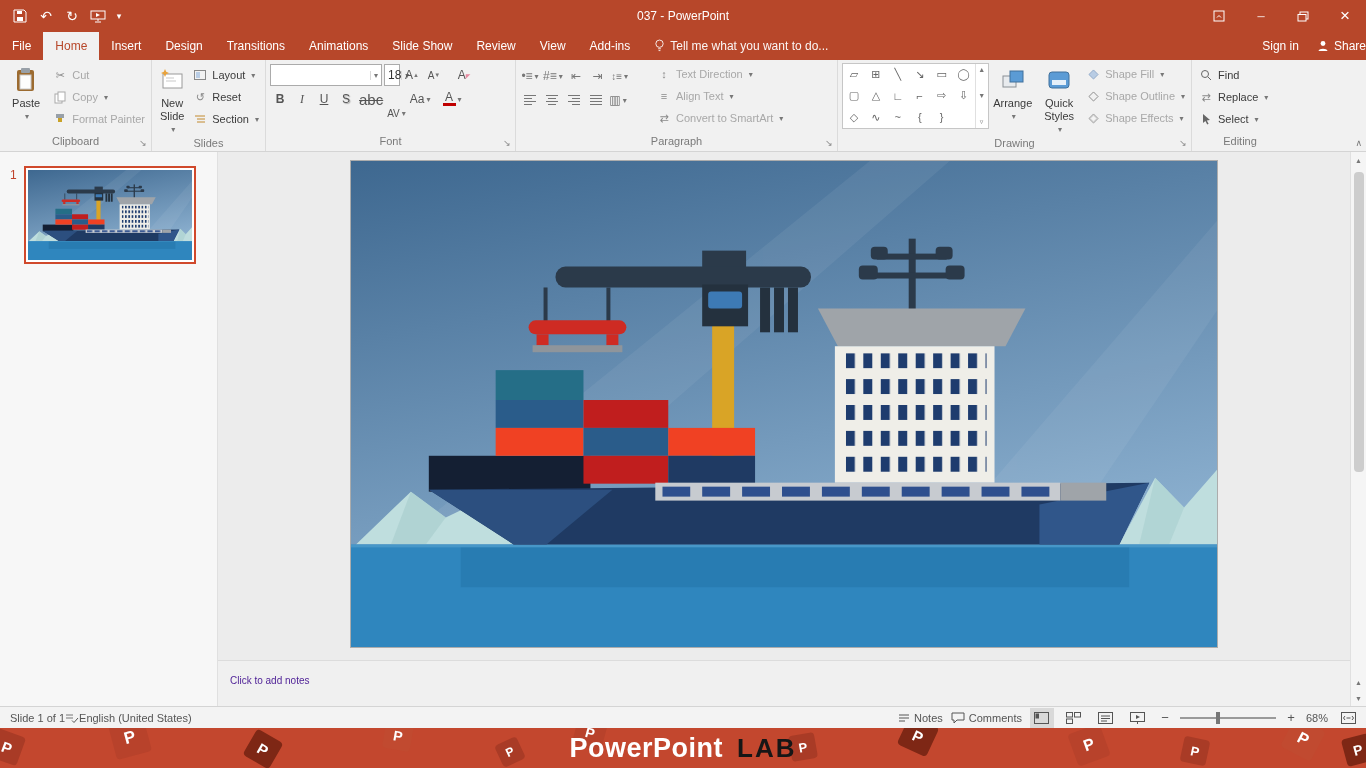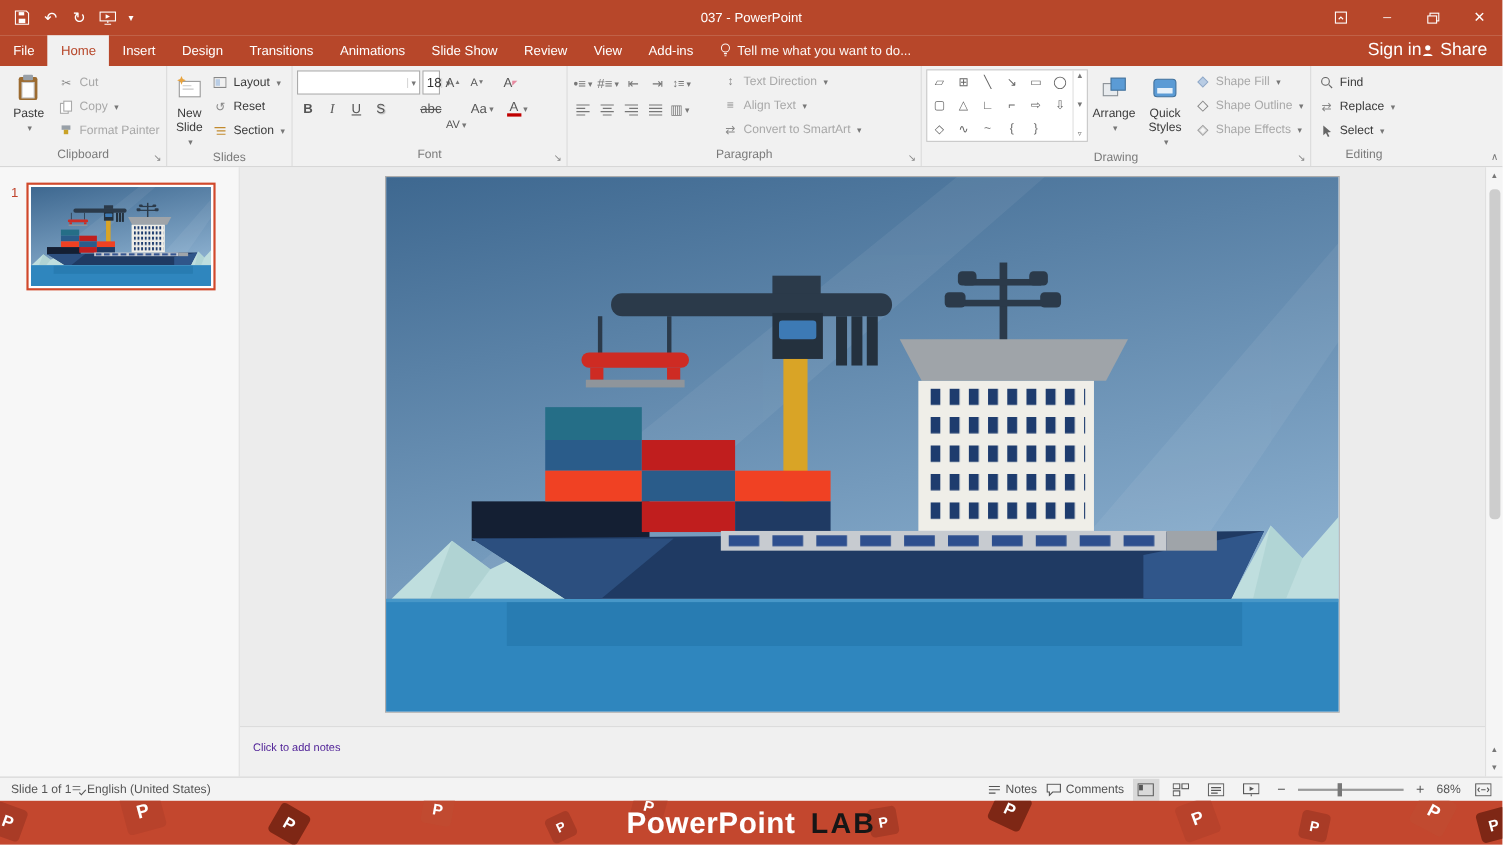--- a/index.html
+++ b/index.html
@@ -16,21 +16,21 @@
   .wctrls{margin-left:auto;display:flex;height:32px;}
   .wbtn{width:42px;height:32px;display:flex;align-items:center;justify-content:center;font-size:13px;}
   .wmin::before{content:"─";font-size:10px;}
   .wclose::before{content:"×";font-size:17px;}
 
   
   .tabrow{position:absolute;top:32px;left:0;right:0;height:28px;background:#B7472A;display:flex;align-items:stretch;}
   .tab{padding:0 12px;line-height:28px;color:#fff;font-size:12px;white-space:nowrap;}
   .tab.active{background:#F1F1F1;color:#B7472A;}
   .tellme{display:flex;align-items:center;gap:5px;color:#fff;padding:0 12px;font-size:12px;opacity:.95;}
-  .acct{margin-left:auto;display:flex;align-items:center;padding-right:14px;color:#fff;font-size:16px;}
+  .acct{margin-left:auto;display:flex;align-items:center;gap:18px;color:#fff;font-size:12px;}
   .share{display:flex;align-items:center;gap:5px;}
 
   
   .ribbon{position:absolute;top:60px;left:0;right:0;height:92px;background:#F1F1F1;border-bottom:1px solid #D4D4D4;display:flex;}
   .rgroup{position:relative;border-right:1px solid #DBDBDB;display:flex;flex-direction:column;padding:3px 4px 0 4px;}
   .gcontent{flex:1;display:flex;align-items:flex-start;gap:2px;}
   .glabel{height:17px;line-height:15px;text-align:center;color:#7A7A7A;font-size:11px;}
   .dlg{position:absolute;right:2px;bottom:3px;width:12px;height:12px;color:#8A8A8A;font-size:9px;line-height:12px;text-align:center;border:1px solid transparent;}
   .dlg::before{content:"↘";}
   .cr::after{content:"▾";font-size:8px;color:#777;margin-left:2px;}
@@ -43,21 +43,21 @@
   .frow{display:flex;align-items:center;height:24px;gap:2px;}
   .combo{height:22px;background:#fff;border:1px solid #ABABAB;display:flex;align-items:center;font-size:12px;color:#333;padding:0 3px;}
   .combo .cv{flex:1;}
   .combo::after{content:"▾";font-size:8px;color:#777;padding-left:3px;border-left:1px solid #D8D8D8;}
   .tbtn{min-width:20px;height:22px;display:flex;align-items:center;justify-content:center;font-size:12px;color:#555;padding:0 1px;}
   .tbtn.glyph{font-size:12px;color:#777;}
   .bold{font-weight:bold;}
   .ital{font-style:italic;font-family:"Liberation Serif",serif;}
   .undl{text-decoration:underline;}
   .shdw{text-shadow:1px 1px 1px #AAA;}
-  .strk{text-decoration:line-through;font-size:12px;margin-left:23px;}
+  .strk{text-decoration:line-through;font-size:15px;}
   .fcol{display:flex;flex-direction:column;align-items:center;line-height:10px;}
   .fcol .bar{width:13px;height:3px;background:#C00000;margin-top:1px;}
   .sup{font-style:normal;font-size:6px;vertical-align:top;color:#777;}
   .gap6{width:6px;}
   .shapes-box{width:152px;height:66px;background:#fff;border:1px solid #C6C6C6;display:flex;}
   .shapes-grid{flex:1;display:grid;grid-template-columns:repeat(6,1fr);grid-template-rows:repeat(3,1fr);}
   .shape-cell{display:flex;align-items:center;justify-content:center;font-size:11px;color:#666;}
   .shapes-scroll{width:13px;border-left:1px solid #E0E0E0;display:flex;flex-direction:column;align-items:center;justify-content:space-between;font-size:7px;color:#777;padding:2px 0;}
   .stack3{display:flex;flex-direction:column;}
   .collapse-btn{position:absolute;right:4px;bottom:3px;color:#777;font-size:9px;}

